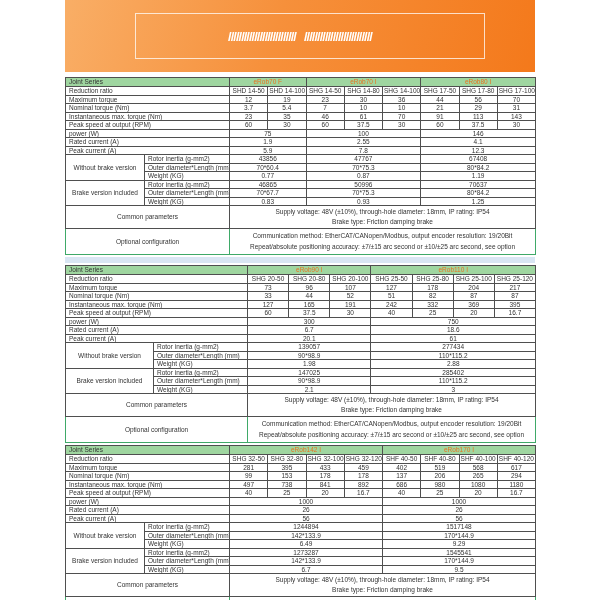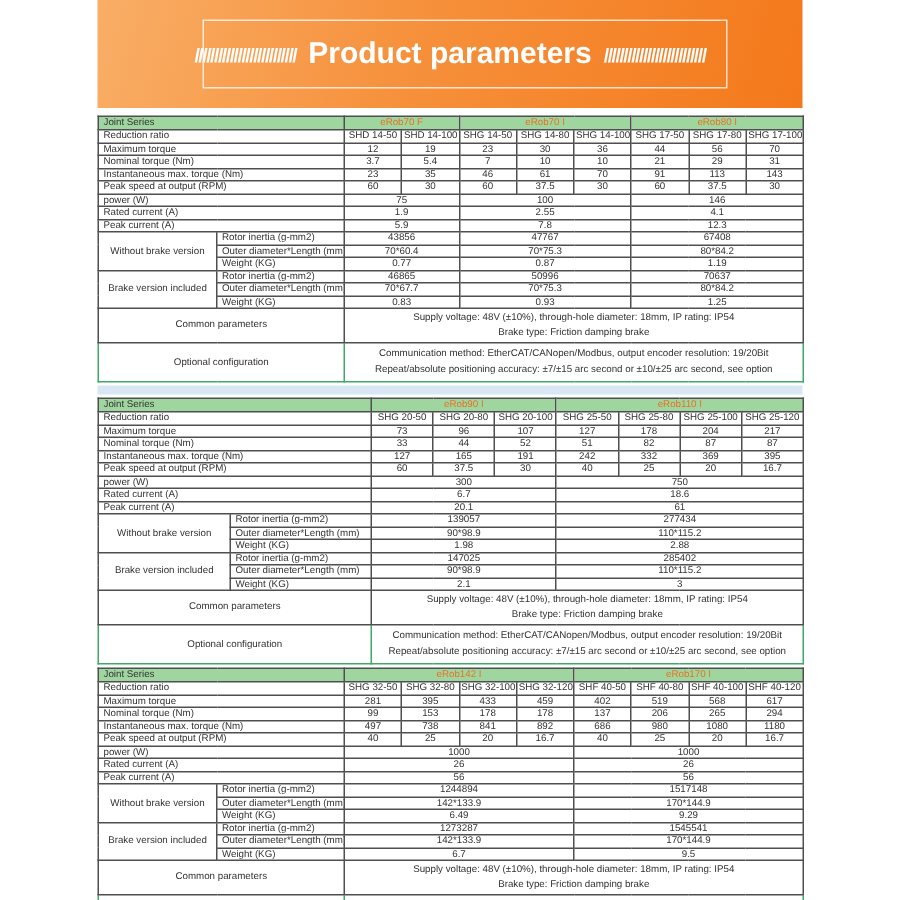--- a/index.html
+++ b/index.html
@@ -37,21 +37,20 @@
   .sep { width:470px; height:6px; background:#d9e6f3; margin:2px 0 2px 0; }
   .gap2 { height:2px; }
 </style>
 </head>
 <body>
 
 <div class="page">
   <div class="banner">
     <div class="banner-rect"></div>
     <span class="slash">//////////////////////////</span>
-    <h1 class="title">Product parameters</h1>
     <span class="slash">//////////////////////////</span>
   </div>
 
   <div id="t0">
       <table>
         <colgroup>
           <col style="width: 79px;">
           <col style="width: 85px;">
           <col style="width: 38.25px;">
           <col style="width: 38.25px;">

